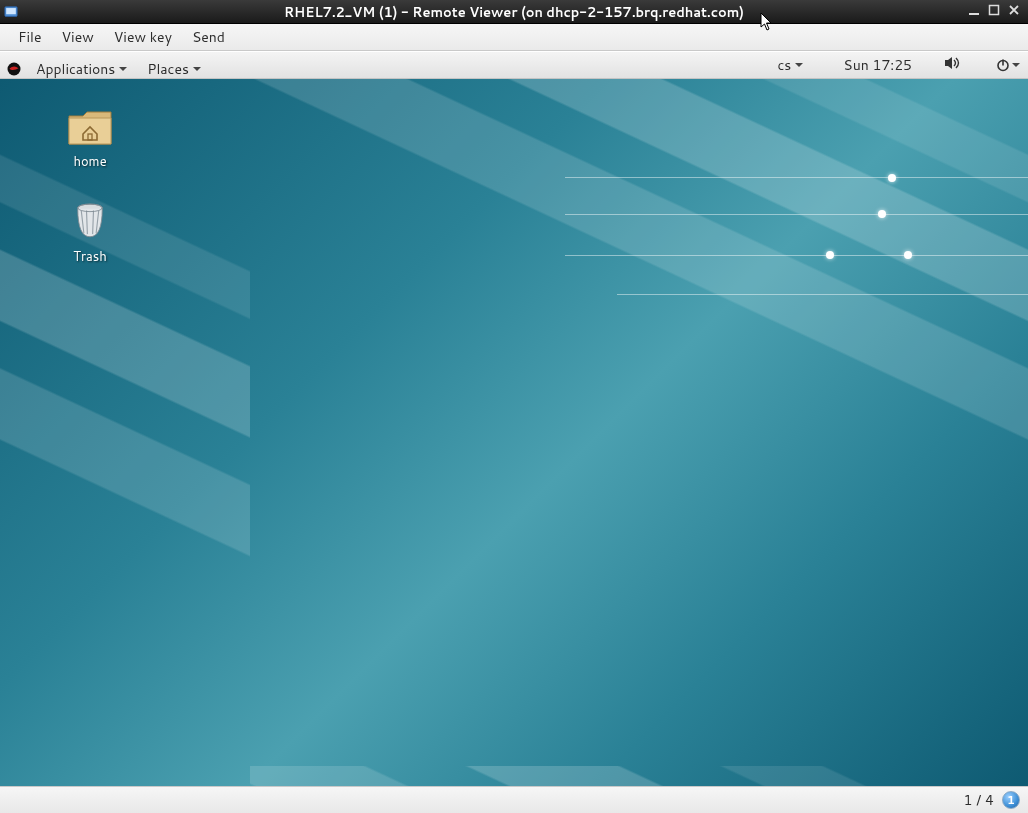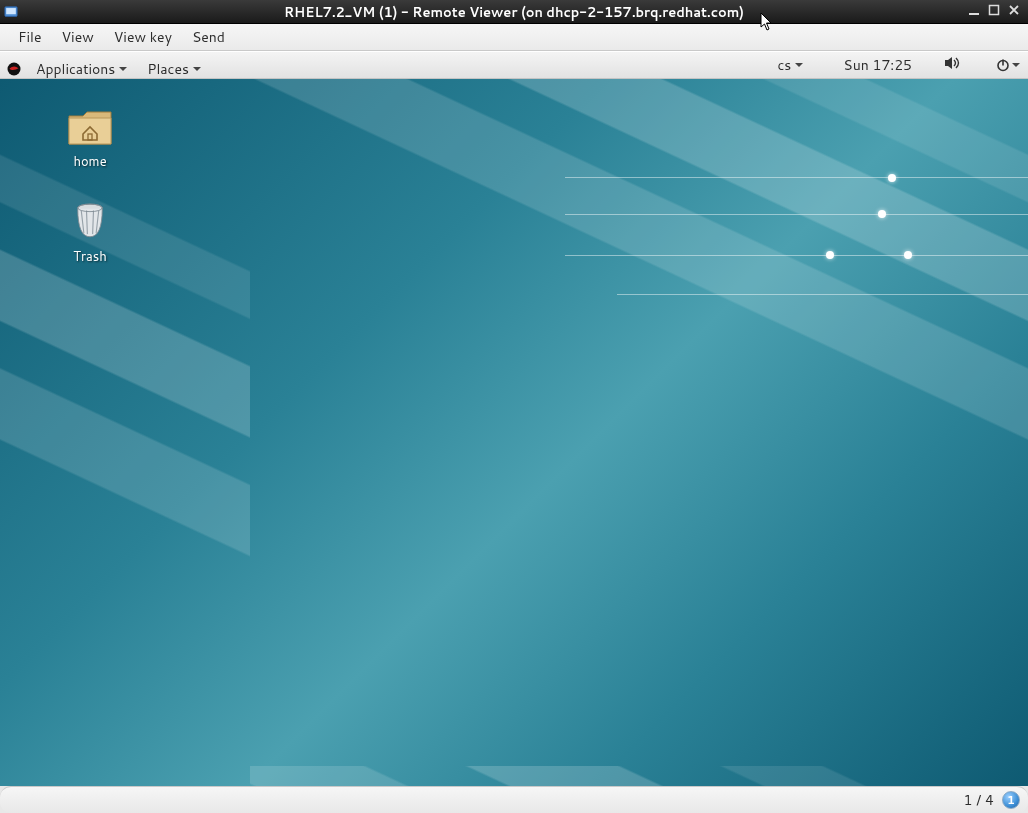--- a/index.html
+++ b/index.html
@@ -140,21 +140,20 @@
     
     .footer {
       height: 27px;
       background: linear-gradient(to bottom,#f6f6f6,#e8e8e8);
       border-top: 1px solid #c9c9c9;
       display:flex; align-items:center; justify-content:flex-end;
       padding-right:8px;
       font-size:14px;
       color:#2c2c2c;
       gap:8px;
-      border-radius:11px;
     }
     .ws-indicator {
       width:18px; height:18px; border-radius:50%;
       background: radial-gradient(circle at 35% 30%, #9acfff, #3d8fd6 60%, #1e5e9e 100%);
       border:1px solid #8aa9c6;
       display:inline-flex; align-items:center; justify-content:center;
       color:#fff; font-size:11px; font-weight:bold;
       cursor:pointer;
     }
   </style>

